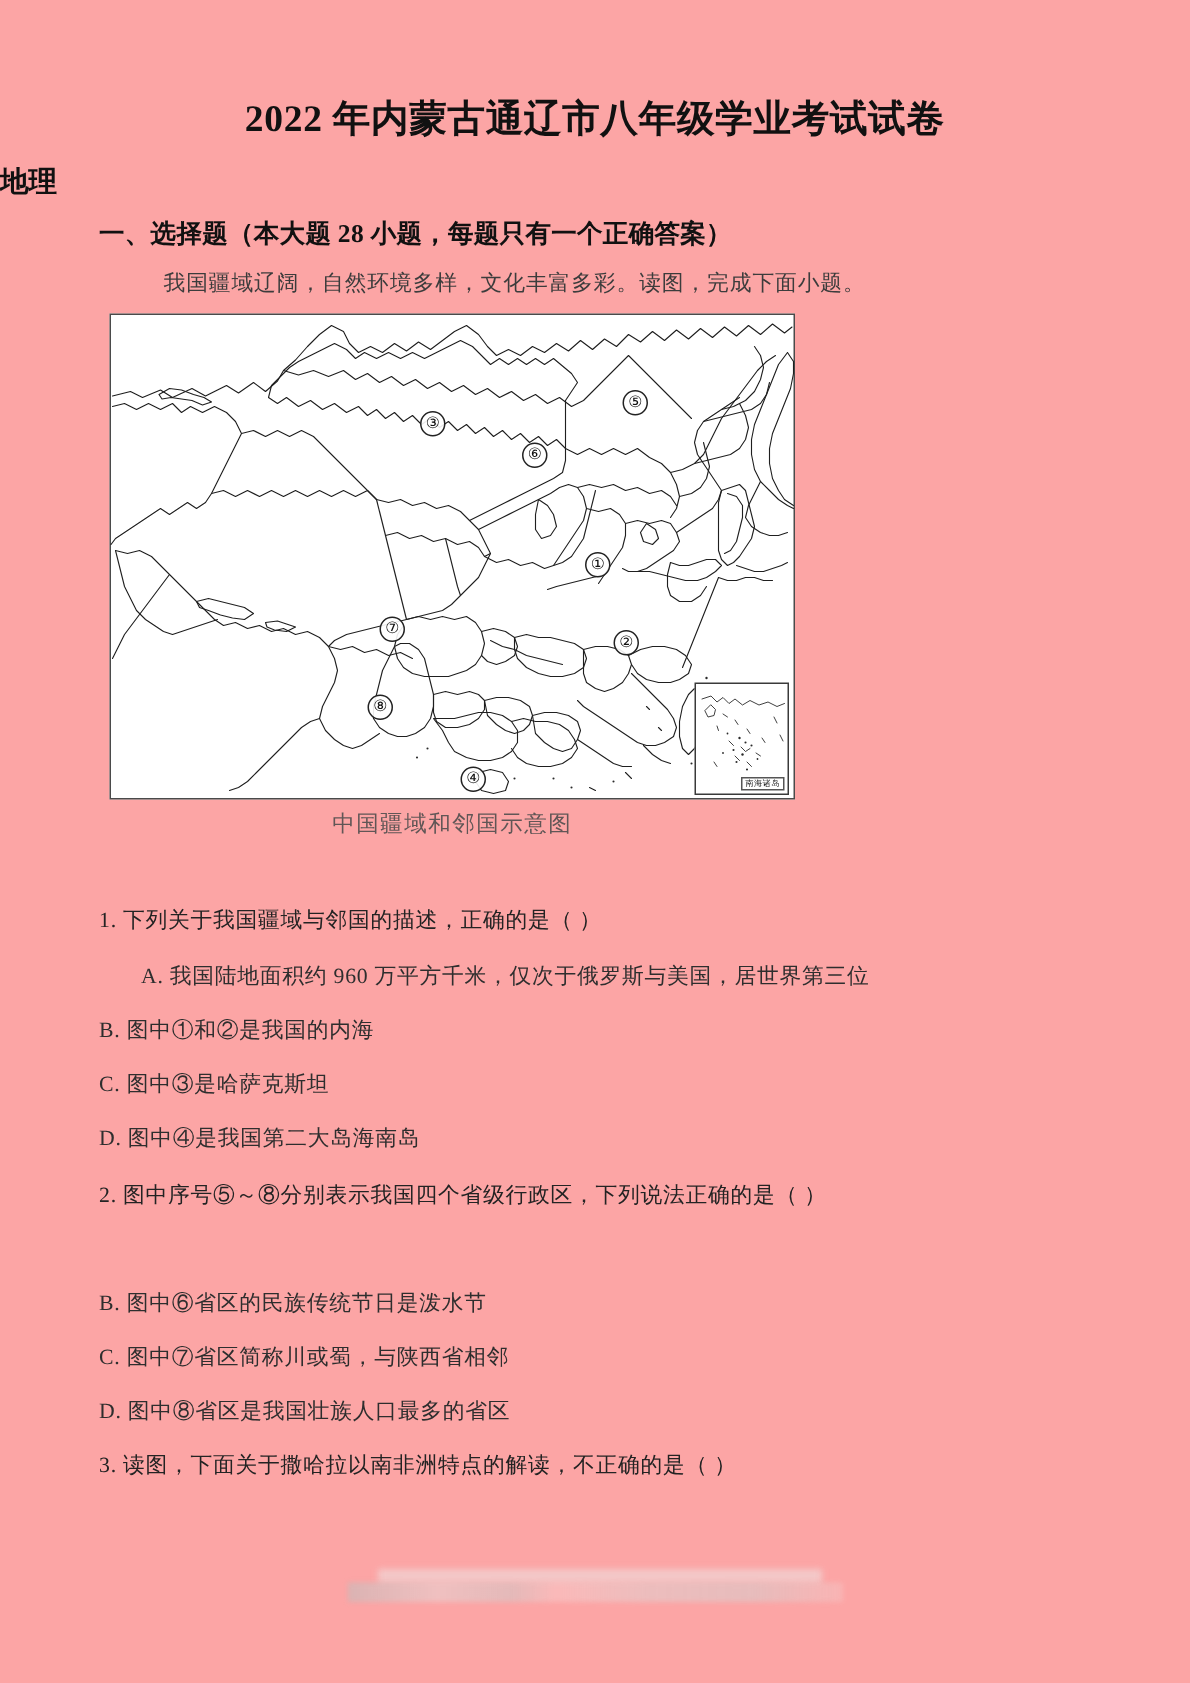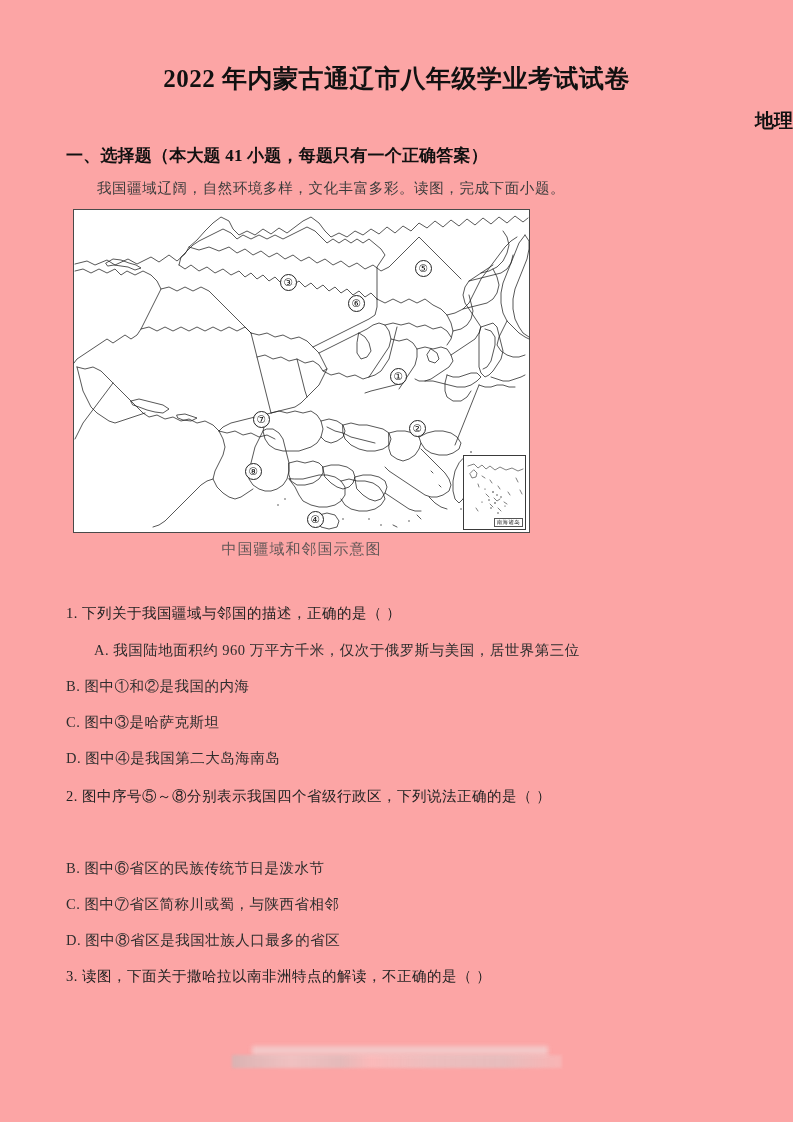--- a/index.html
+++ b/index.html
@@ -33,41 +33,41 @@
     font-size: 25px;
     font-weight: bold;
     letter-spacing: 0.5px;
     color: #111;
   }
   .doc-subtitle {
     position: absolute;
     left: 0;
     top: 108px;
     width: 793px;
-    text-align: right;
+    text-align: left;
     font-size: 19px;
     font-weight: bold;
     color: #111;
   }
 
   
   .section-heading {
     position: absolute;
     left: 66px;
     top: 144px;
     font-size: 17px;
     font-weight: bold;
     color: #111;
     letter-spacing: 0.2px;
   }
 
   
   .intro-para {
     position: absolute;
-    left: 66px;
+    left: 78px;
     top: 179px;
     width: 660px;
     font-size: 14.5px;
     color: #3c3c3c;
     text-indent: 31px;
     letter-spacing: 0.6px;
   }
 
   
   .figure {
@@ -186,21 +186,21 @@
   }
 </style>
 </head>
 <body>
 
 <div class="page">
 
   <div class="doc-title">2022 年内蒙古通辽市八年级学业考试试卷</div>
   <div class="doc-subtitle">地理</div>
 
-  <div class="section-heading">一、选择题（本大题 41 小题，每题只有一个正确答案）</div>
+  <div class="section-heading">一、选择题（本大题 28 小题，每题只有一个正确答案）</div>
 
   <div class="intro-para">我国疆域辽阔，自然环境多样，文化丰富多彩。读图，完成下面小题。</div>
 
   <div class="figure">
     <div class="frame"></div>
 
     <svg viewBox="0 0 457 324">
       <g fill="none" stroke="#1f1f1f" stroke-width="0.75" stroke-linejoin="round" stroke-linecap="round">
 
         <path d="M2,55 L14,52 22,56 34,51 42,56 55,50 64,55 78,48 86,53 96,46

